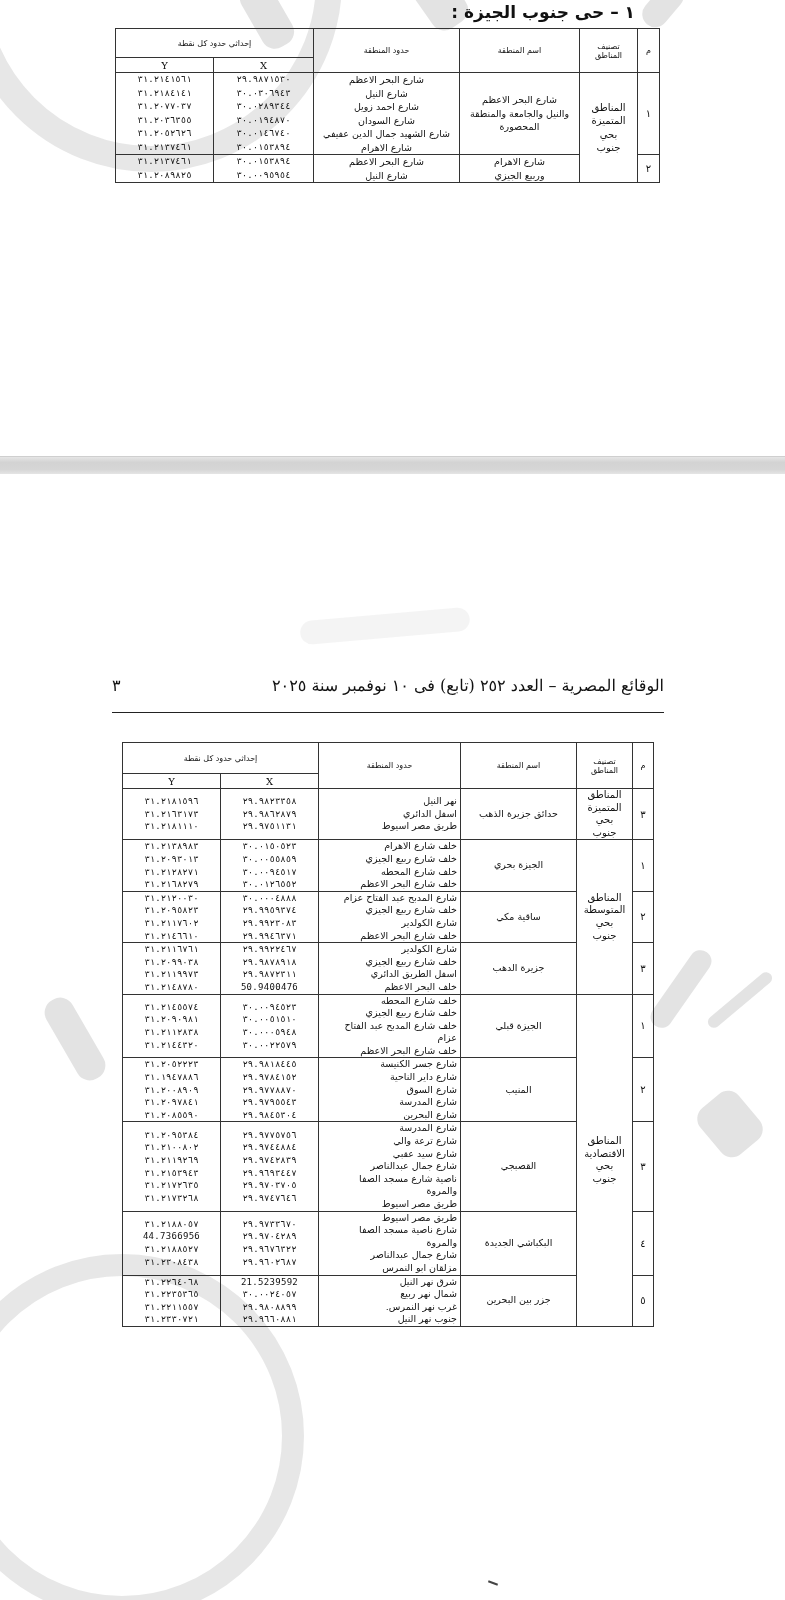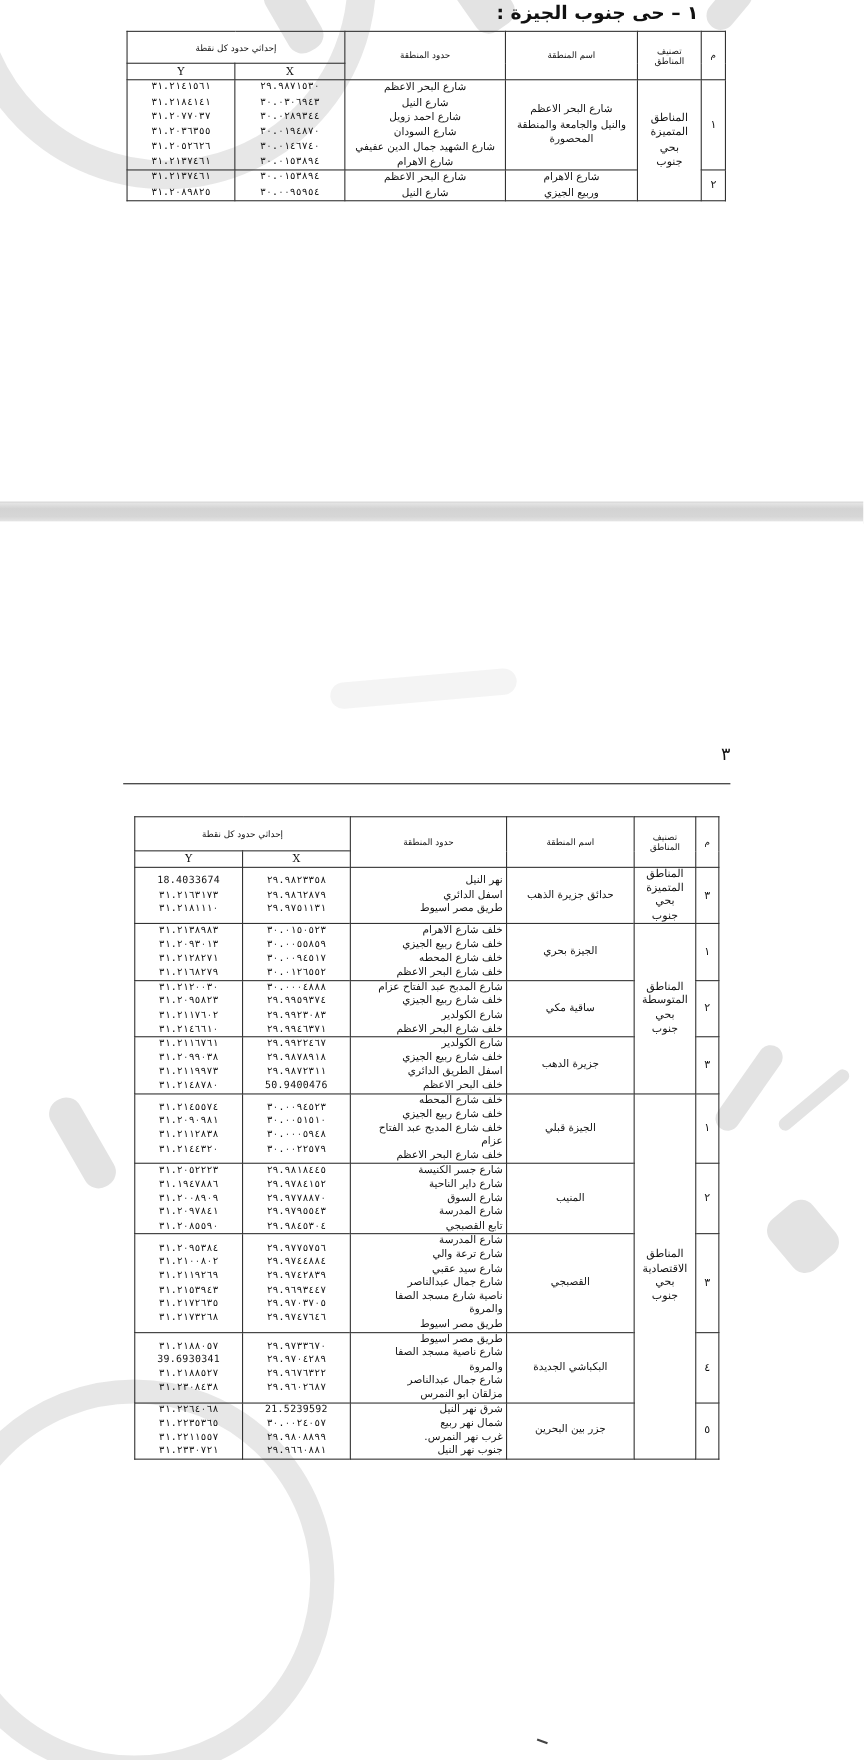--- a/index.html
+++ b/index.html
@@ -168,20 +168,21 @@
 
 <div class="page" id="page2">
   <div class="watermark wm-stroke" style="left:300px; top:140px; width:170px; height:24px; transform:rotate(-5deg); opacity:0.4;"></div>
   <div class="watermark wm-stroke" style="left:670px; top:470px; width:22px; height:90px; transform:rotate(35deg);"></div>
   <div class="watermark wm-stroke" style="left:700px; top:520px; width:80px; height:12px; transform:rotate(-40deg);"></div>
   <div class="watermark wm-stroke" style="left:705px; top:620px; width:50px; height:60px; transform:rotate(-40deg);"></div>
   <div class="watermark wm-stroke" style="left:60px; top:520px; width:30px; height:90px; transform:rotate(-30deg);"></div>
   <div class="watermark wm-arc" style="left:-60px; top:780px; width:320px; height:320px; border-width:22px;"></div>
 
   <div class="gazette-header">
+    <span>الوقائع المصرية – العدد ٢٥٢ (تابع) فى ١٠ نوفمبر سنة ٢٠٢٥</span>
     <span>٣</span>
   </div>
   <div class="gazette-rule"></div>
 
   <table class="gt" id="t2">
     <colgroup>
       <col style="width:21px">
         <col style="width:56px">
         <col style="width:116px">
         <col style="width:142px">
@@ -226,21 +227,21 @@
           </td>
           <td class="coord">
             <div class="lines">
               <span>٢٩.٩٨٢٣٣٥٨</span>
               <span>٢٩.٩٨٦٢٨٧٩</span>
               <span>٢٩.٩٧٥١١٣١</span>
             </div>
           </td>
           <td class="coord">
             <div class="lines">
-              <span>18.4033674</span>
+              <span>٣١.٢١٨١٥٩٦</span>
               <span>٣١.٢١٦٣١٧٣</span>
               <span>٣١.٢١٨١١١٠</span>
             </div>
           </td>
         </tr>
         <tr>
           <td class="idx">١</td>
           <td class="zcls" rowspan="3">
             <div class="lines">
               <span>المناطق</span>
@@ -390,21 +391,21 @@
             <div class="lines">
               <span>المنيب</span>
             </div>
           </td>
           <td class="bounds">
             <div class="lines">
               <span>شارع جسر الكنيسة</span>
               <span>شارع داير الناحية</span>
               <span>شارع السوق</span>
               <span>شارع المدرسة</span>
-              <span>تابع القصبجي</span>
+              <span>شارع البحرين</span>
             </div>
           </td>
           <td class="coord">
             <div class="lines">
               <span>٢٩.٩٨١٨٤٤٥</span>
               <span>٢٩.٩٧٨٤١٥٢</span>
               <span>٢٩.٩٧٧٨٨٧٠</span>
               <span>٢٩.٩٧٩٥٥٤٣</span>
               <span>٢٩.٩٨٤٥٣٠٤</span>
             </div>
@@ -478,21 +479,21 @@
             <div class="lines">
               <span>٢٩.٩٧٣٣٦٧٠</span>
               <span>٢٩.٩٧٠٤٢٨٩</span>
               <span>٢٩.٩٦٧٦٣٢٢</span>
               <span>٢٩.٩٦٠٢٦٨٧</span>
             </div>
           </td>
           <td class="coord">
             <div class="lines">
               <span>٣١.٢١٨٨٠٥٧</span>
-              <span>39.6930341</span>
+              <span>44.7366956</span>
               <span>٣١.٢١٨٨٥٢٧</span>
               <span>٣١.٢٣٠٨٤٣٨</span>
             </div>
           </td>
         </tr>
         <tr>
           <td class="idx">٥</td>
           <td class="zname">
             <div class="lines">
               <span>جزر بين البحرين</span>

